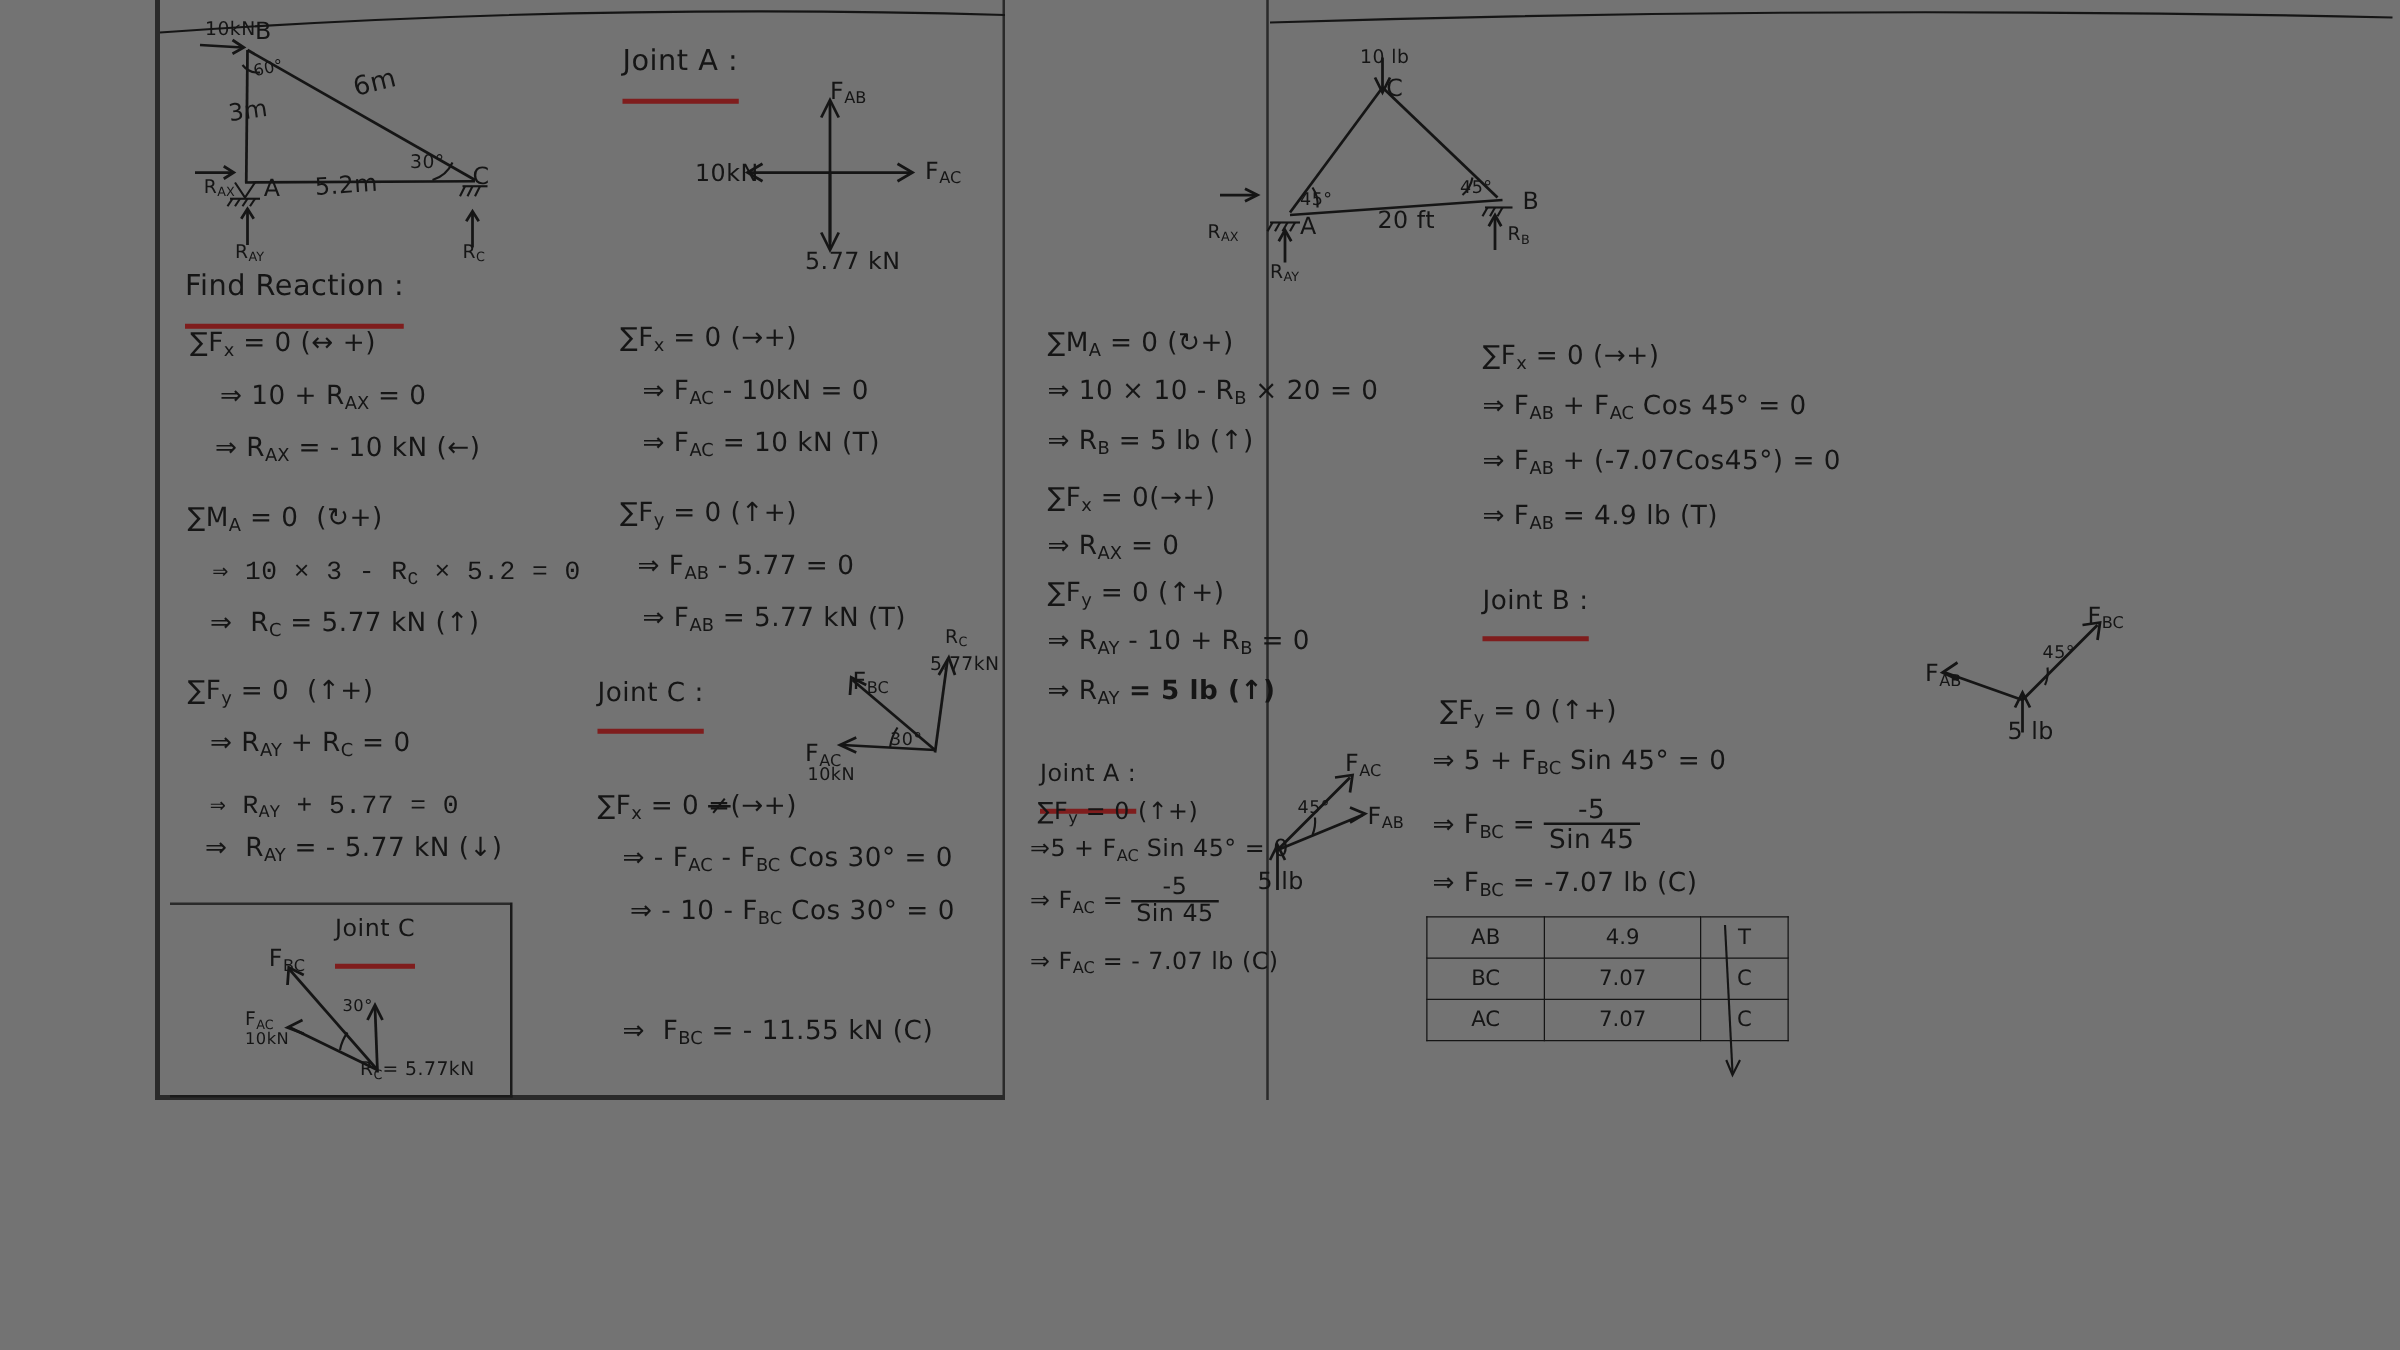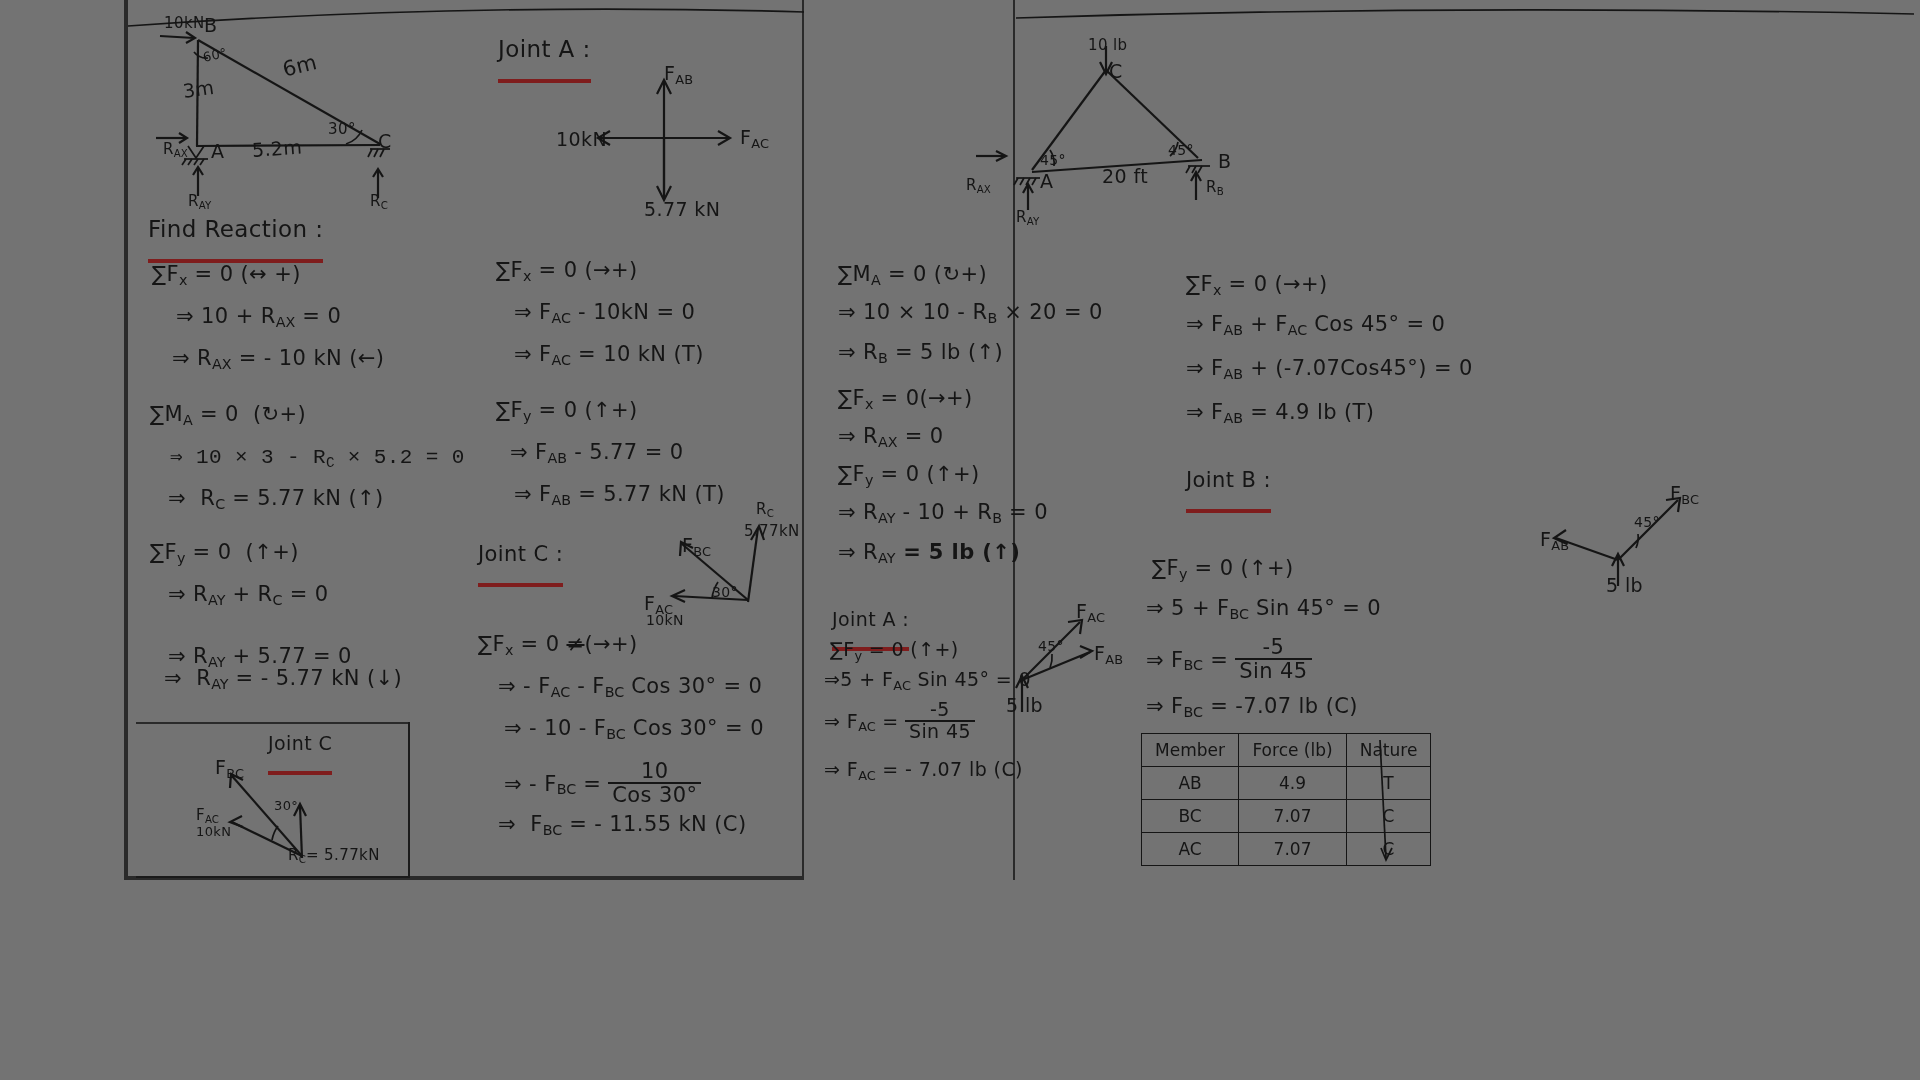--- a/index.html
+++ b/index.html
@@ -135,21 +135,21 @@
     <span>⇒</span>&nbsp;&nbsp;<span>R</span><span class="sub">C</span><span> = 5.77 kN (↑)</span>
   </div>
 
   <div class="hw l" style="left:150px;top:540px;">
     <span>∑F</span><span class="sub">y</span>
     <span>= 0</span>&nbsp;&nbsp;<span>(↑+)</span>
   </div>
   <div class="hw l" style="left:168px;top:582px;">
     <span>⇒</span>&nbsp;<span>R</span><span class="sub">AY</span><span> + R</span><span class="sub">C</span><span> = 0</span>
   </div>
-  <div class="hw l" style="left:168px;top:644px;">
+  <div class="hw l" style="left:168px;top:631px;font-family:Liberation Mono, monospace;">
     <span>⇒</span>&nbsp;<span>R</span><span class="sub">AY</span><span> + 5.77 = 0</span>
   </div>
   <div class="hw l" style="left:164px;top:666px;">
     <span>⇒</span>&nbsp;&nbsp;<span>R</span><span class="sub">AY</span><span> = - 5.77 kN (↓)</span>
   </div>
 
   <div class="boxfig" style="left:136px;top:722px;width:272px;height:154px;border-left:none;"></div>
   <div class="hrule" style="left:136px;top:722px;width:272px;height:2px;"></div>
 
   <div class="hw m ul" style="left:268px;top:732px;">Joint C</div>
@@ -255,23 +255,20 @@
 
   <div class="hw l" style="left:478px;top:632px;">
     <span>∑F</span><span class="sub">x</span>
     <span>= 0</span>&nbsp;<span style="text-decoration:line-through;">≠</span><span>(→+)</span>
   </div>
   <div class="hw l" style="left:498px;top:674px;">
     <span>⇒</span>&nbsp;<span>- F</span><span class="sub">AC</span><span> - F</span><span class="sub">BC</span><span> Cos 30° = 0</span>
   </div>
   <div class="hw l" style="left:504px;top:716px;">
     <span>⇒</span>&nbsp;<span>- 10 - F</span><span class="sub">BC</span><span> Cos 30° = 0</span>
-  </div>
-  <div class="hw l" style="left:504px;top:760px;">
-    <span>⇒</span>&nbsp;<span>- F</span><span class="sub">BC</span><span> = </span><span class="frac"><span class="num">10</span><span class="den">Cos 30°</span></span>
   </div>
   <div class="hw l" style="left:498px;top:812px;">
     <span>⇒</span>&nbsp;&nbsp;<span>F</span><span class="sub">BC</span><span> = - 11.55 kN  (C)</span>
   </div>
 
   <svg style="left:1010px;top:38px;width:280px;height:170px;">
 
     <line class="thk" x1="22" y1="132" x2="96" y2="32"></line>
 
     <line class="thk" x1="96" y1="32" x2="188" y2="120"></line>
@@ -433,25 +430,20 @@
   </div>
   <div class="hw l" style="left:1146px;top:636px;">
     <span>⇒</span>&nbsp;<span>F</span><span class="sub">BC</span><span> = </span><span class="frac"><span class="num">-5</span><span class="den">Sin 45</span></span>
   </div>
   <div class="hw l" style="left:1146px;top:694px;">
     <span>⇒</span>&nbsp;<span>F</span><span class="sub">BC</span><span> = -7.07 lb  (C)</span>
   </div>
 
   <table class="rtable" style="left:1141px;top:733px;width:290px;">
     <tbody>
-        <tr>
-      <th>Member</th>
-      <th>Force (lb)</th>
-      <th>Nature</th>
-    </tr>
     <tr>
       <td>AB</td>
       <td>4.9</td>
       <td>T</td>
     </tr>
     <tr>
       <td>BC</td>
       <td>7.07</td>
       <td>C</td>
     </tr>

